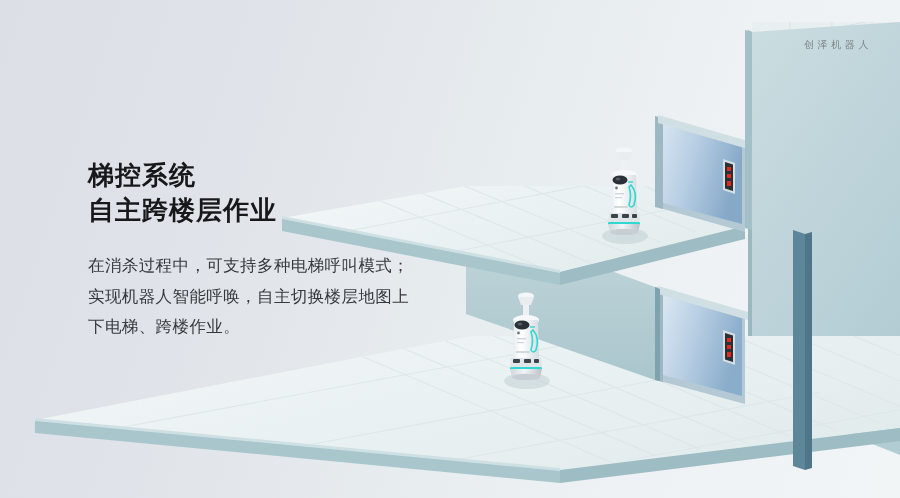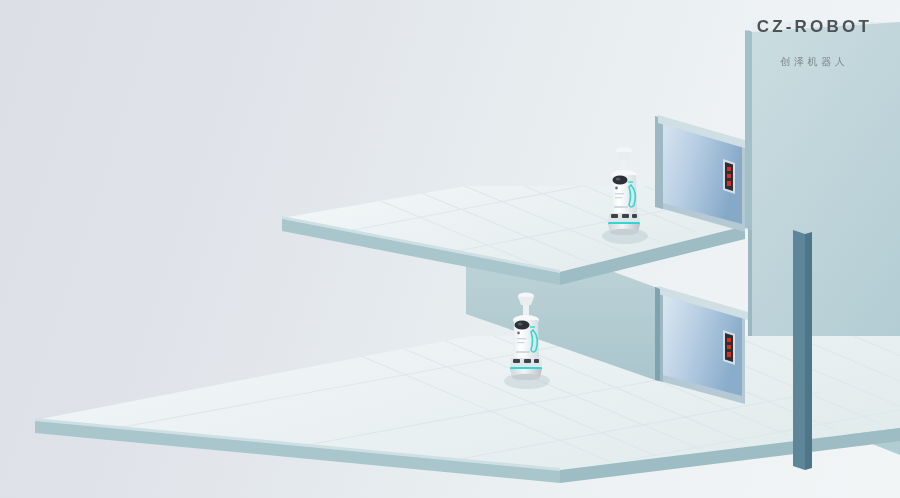--- a/index.html
+++ b/index.html
@@ -317,18 +317,24 @@
       <rect x="13" y="71" width="7" height="4" rx="1" fill="#3c434a"></rect>
       <rect x="24" y="71" width="7" height="4" rx="1" fill="#3c434a"></rect>
       <rect x="34" y="71" width="5" height="4" rx="1" fill="#3c434a"></rect>
       <rect x="10" y="79" width="32" height="2.6" rx="1.3" fill="#2fd8d0"></rect>
       <path d="M10 81 L42 81 L40 89 L12 89 Z" fill="url(#rbaseG)"></path>
       <ellipse cx="26" cy="89" rx="14" ry="3.2" fill="#c7ced4"></ellipse>
     </svg>
   </div>
 
   <div class="brand">
-    <div class="brand-wordmark">CZ-ROBOT</div>
     <div class="brand-sub">创泽机器人</div>
   </div>
 
+  <div class="copy">
+    <h1 class="headline">
+      <span class="headline-line">梯控系统</span>
+      <span class="headline-line">自主跨楼层作业</span>
+    </h1>
+    <p class="body-copy">在消杀过程中，可支持多种电梯呼叫模式；实现机器人智能呼唤，自主切换楼层地图上下电梯、跨楼作业。</p>
+  </div>
 
 </div>
 
 </body></html>

